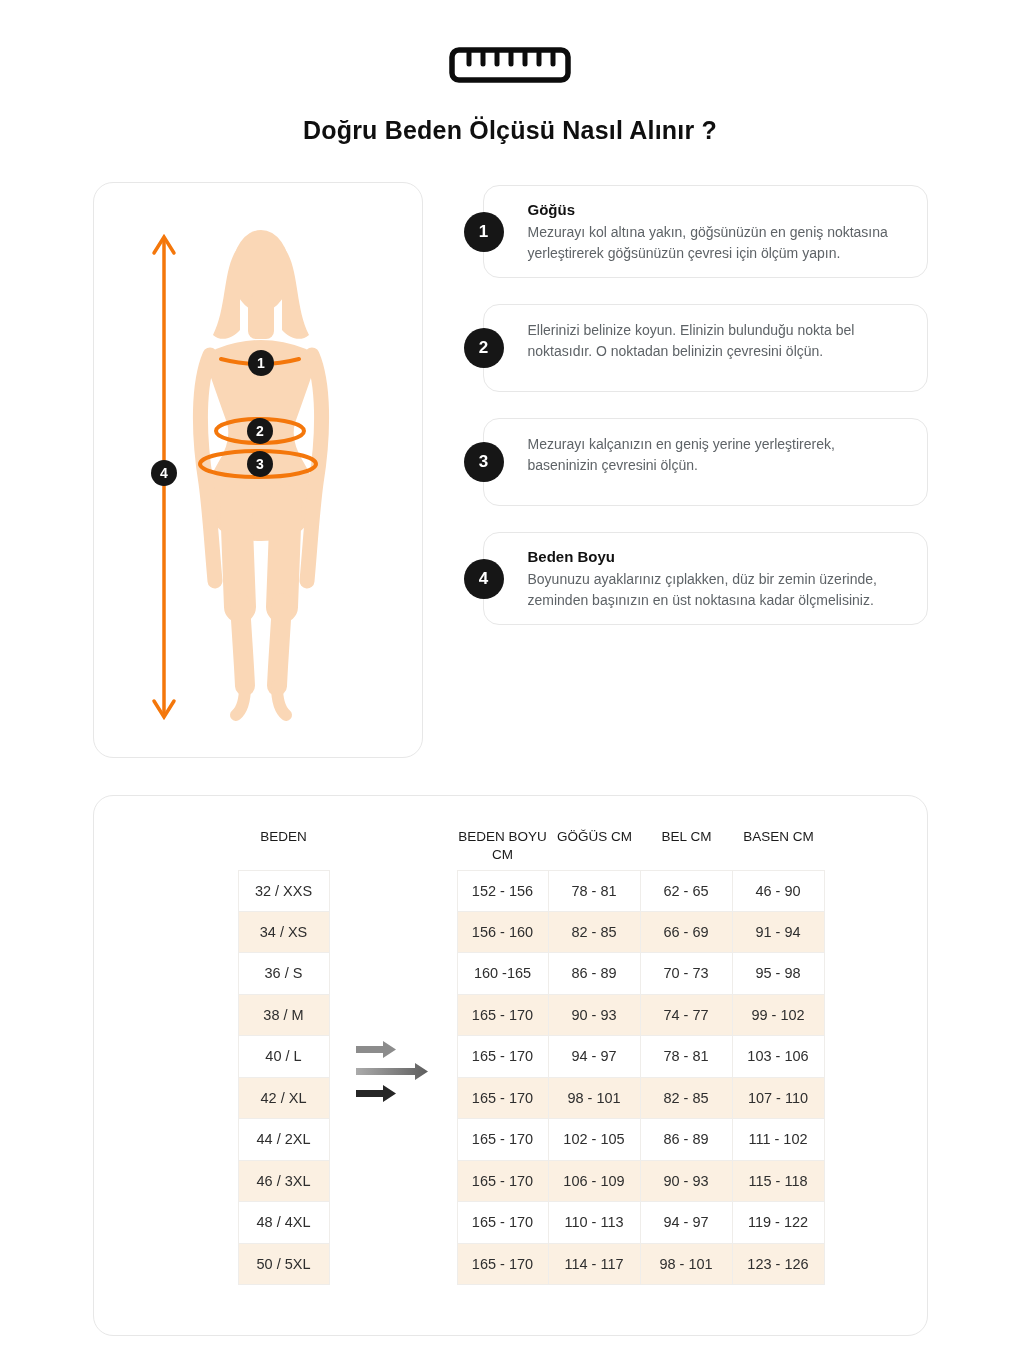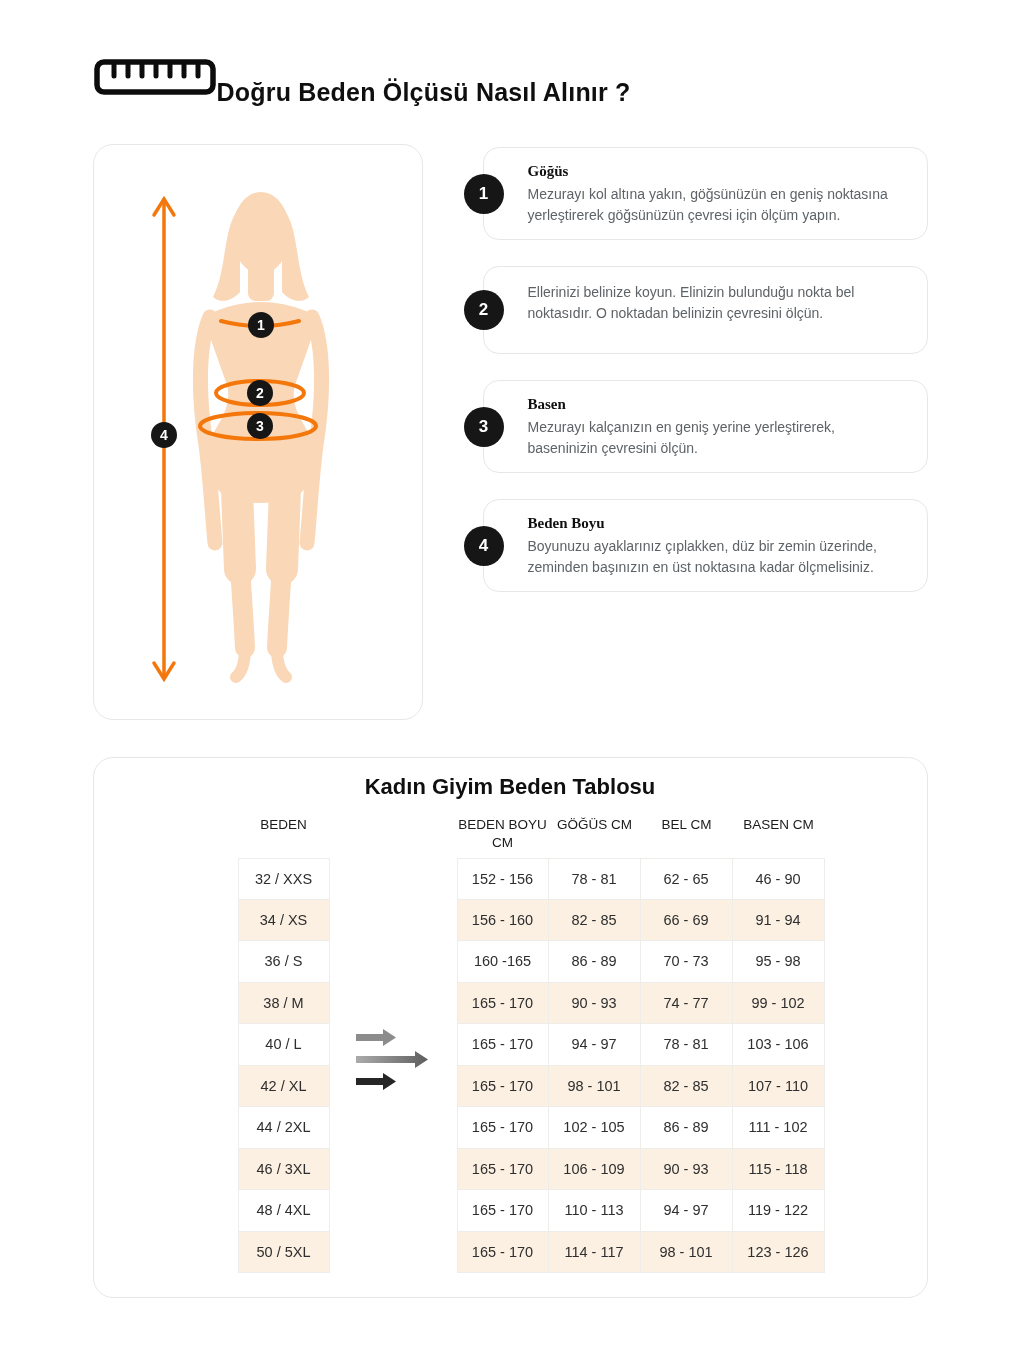--- a/index.html
+++ b/index.html
@@ -17,21 +17,21 @@
   html,body{background:#ffffff;}
   body{
     width:1020px;height:1360px;
     font-family:"Liberation Sans","DejaVu Sans",sans-serif;
     color:var(--text);
     overflow:hidden;
   }
   .page{width:835px;margin:0 auto;padding-top:46px;}
 
   
-  .hdr{display:flex;flex-direction:row;align-items:center;}
+  .hdr{display:flex;flex-direction:column;align-items:center;}
   .ruler-wrap{height:38px;display:flex;align-items:center;justify-content:center;}
   .page-title{
     margin-top:32px;
     font-size:25px;font-weight:bold;color:#0f0f0f;
     letter-spacing:.2px;text-align:center;
   }
 
   
   .top{display:flex;justify-content:space-between;margin-top:37px;}
   .figure-card{
@@ -45,21 +45,21 @@
     border:1px solid var(--card-border);border-radius:16px;
     min-height:88px;padding:15px 26px 14px 44px;
   }
   .step-badge{
     position:absolute;left:-20px;top:50%;transform:translateY(-50%);
     width:40px;height:40px;border-radius:50%;
     background:var(--badge);color:#fff;
     display:flex;align-items:center;justify-content:center;
     font-size:17px;font-weight:bold;
   }
-  .step-title{font-size:15px;font-weight:bold;color:#101010;margin-bottom:4px;font-family:Liberation Serif, serif;}
+  .step-title{font-size:15px;font-weight:bold;color:#101010;margin-bottom:4px;}
   .step-desc{font-size:14px;color:var(--muted);line-height:1.47;}
 
   
   .table-card{
     margin-top:37px;width:835px;height:541px;
     border:1px solid var(--card-border);border-radius:20px;
     background:#fff;padding-top:16px;
   }
   .table-title{font-size:22px;font-weight:bold;text-align:center;color:#0f0f0f;}
   .thead,.trow{display:grid;grid-template-columns:92px 127px 92px 92px 92px 92px;}
@@ -182,35 +182,33 @@
         <div class="step-desc">Mezurayı kol altına yakın, göğsünüzün en geniş noktasına yerleştirerek göğsünüzün çevresi için ölçüm yapın.</div>
       </div>
 
       <div class="step-card">
         <div class="step-badge">2</div>
         <div class="step-desc">Ellerinizi belinize koyun. Elinizin bulunduğu nokta bel noktasıdır. O noktadan belinizin çevresini ölçün.</div>
       </div>
 
       <div class="step-card">
         <div class="step-badge">3</div>
-        <div class="step-title">Basen</div>
         <div class="step-desc">Mezurayı kalçanızın en geniş yerine yerleştirerek, baseninizin çevresini ölçün.</div>
       </div>
 
       <div class="step-card">
         <div class="step-badge">4</div>
         <div class="step-title">Beden Boyu</div>
         <div class="step-desc">Boyunuzu ayaklarınız çıplakken, düz bir zemin üzerinde, zeminden başınızın en üst noktasına kadar ölçmelisiniz.</div>
       </div>
 
     </div>
   </div>
 
   <div class="table-card">
-    <h2 class="table-title">Kadın Giyim Beden Tablosu</h2>
 
     <div class="thead">
       <div class="hcell">BEDEN</div>
       <div class="hcell"></div>
       <div class="hcell">BEDEN BOYU CM</div>
       <div class="hcell">GÖĞÜS CM</div>
       <div class="hcell">BEL CM</div>
       <div class="hcell">BASEN CM</div>
     </div>
 

